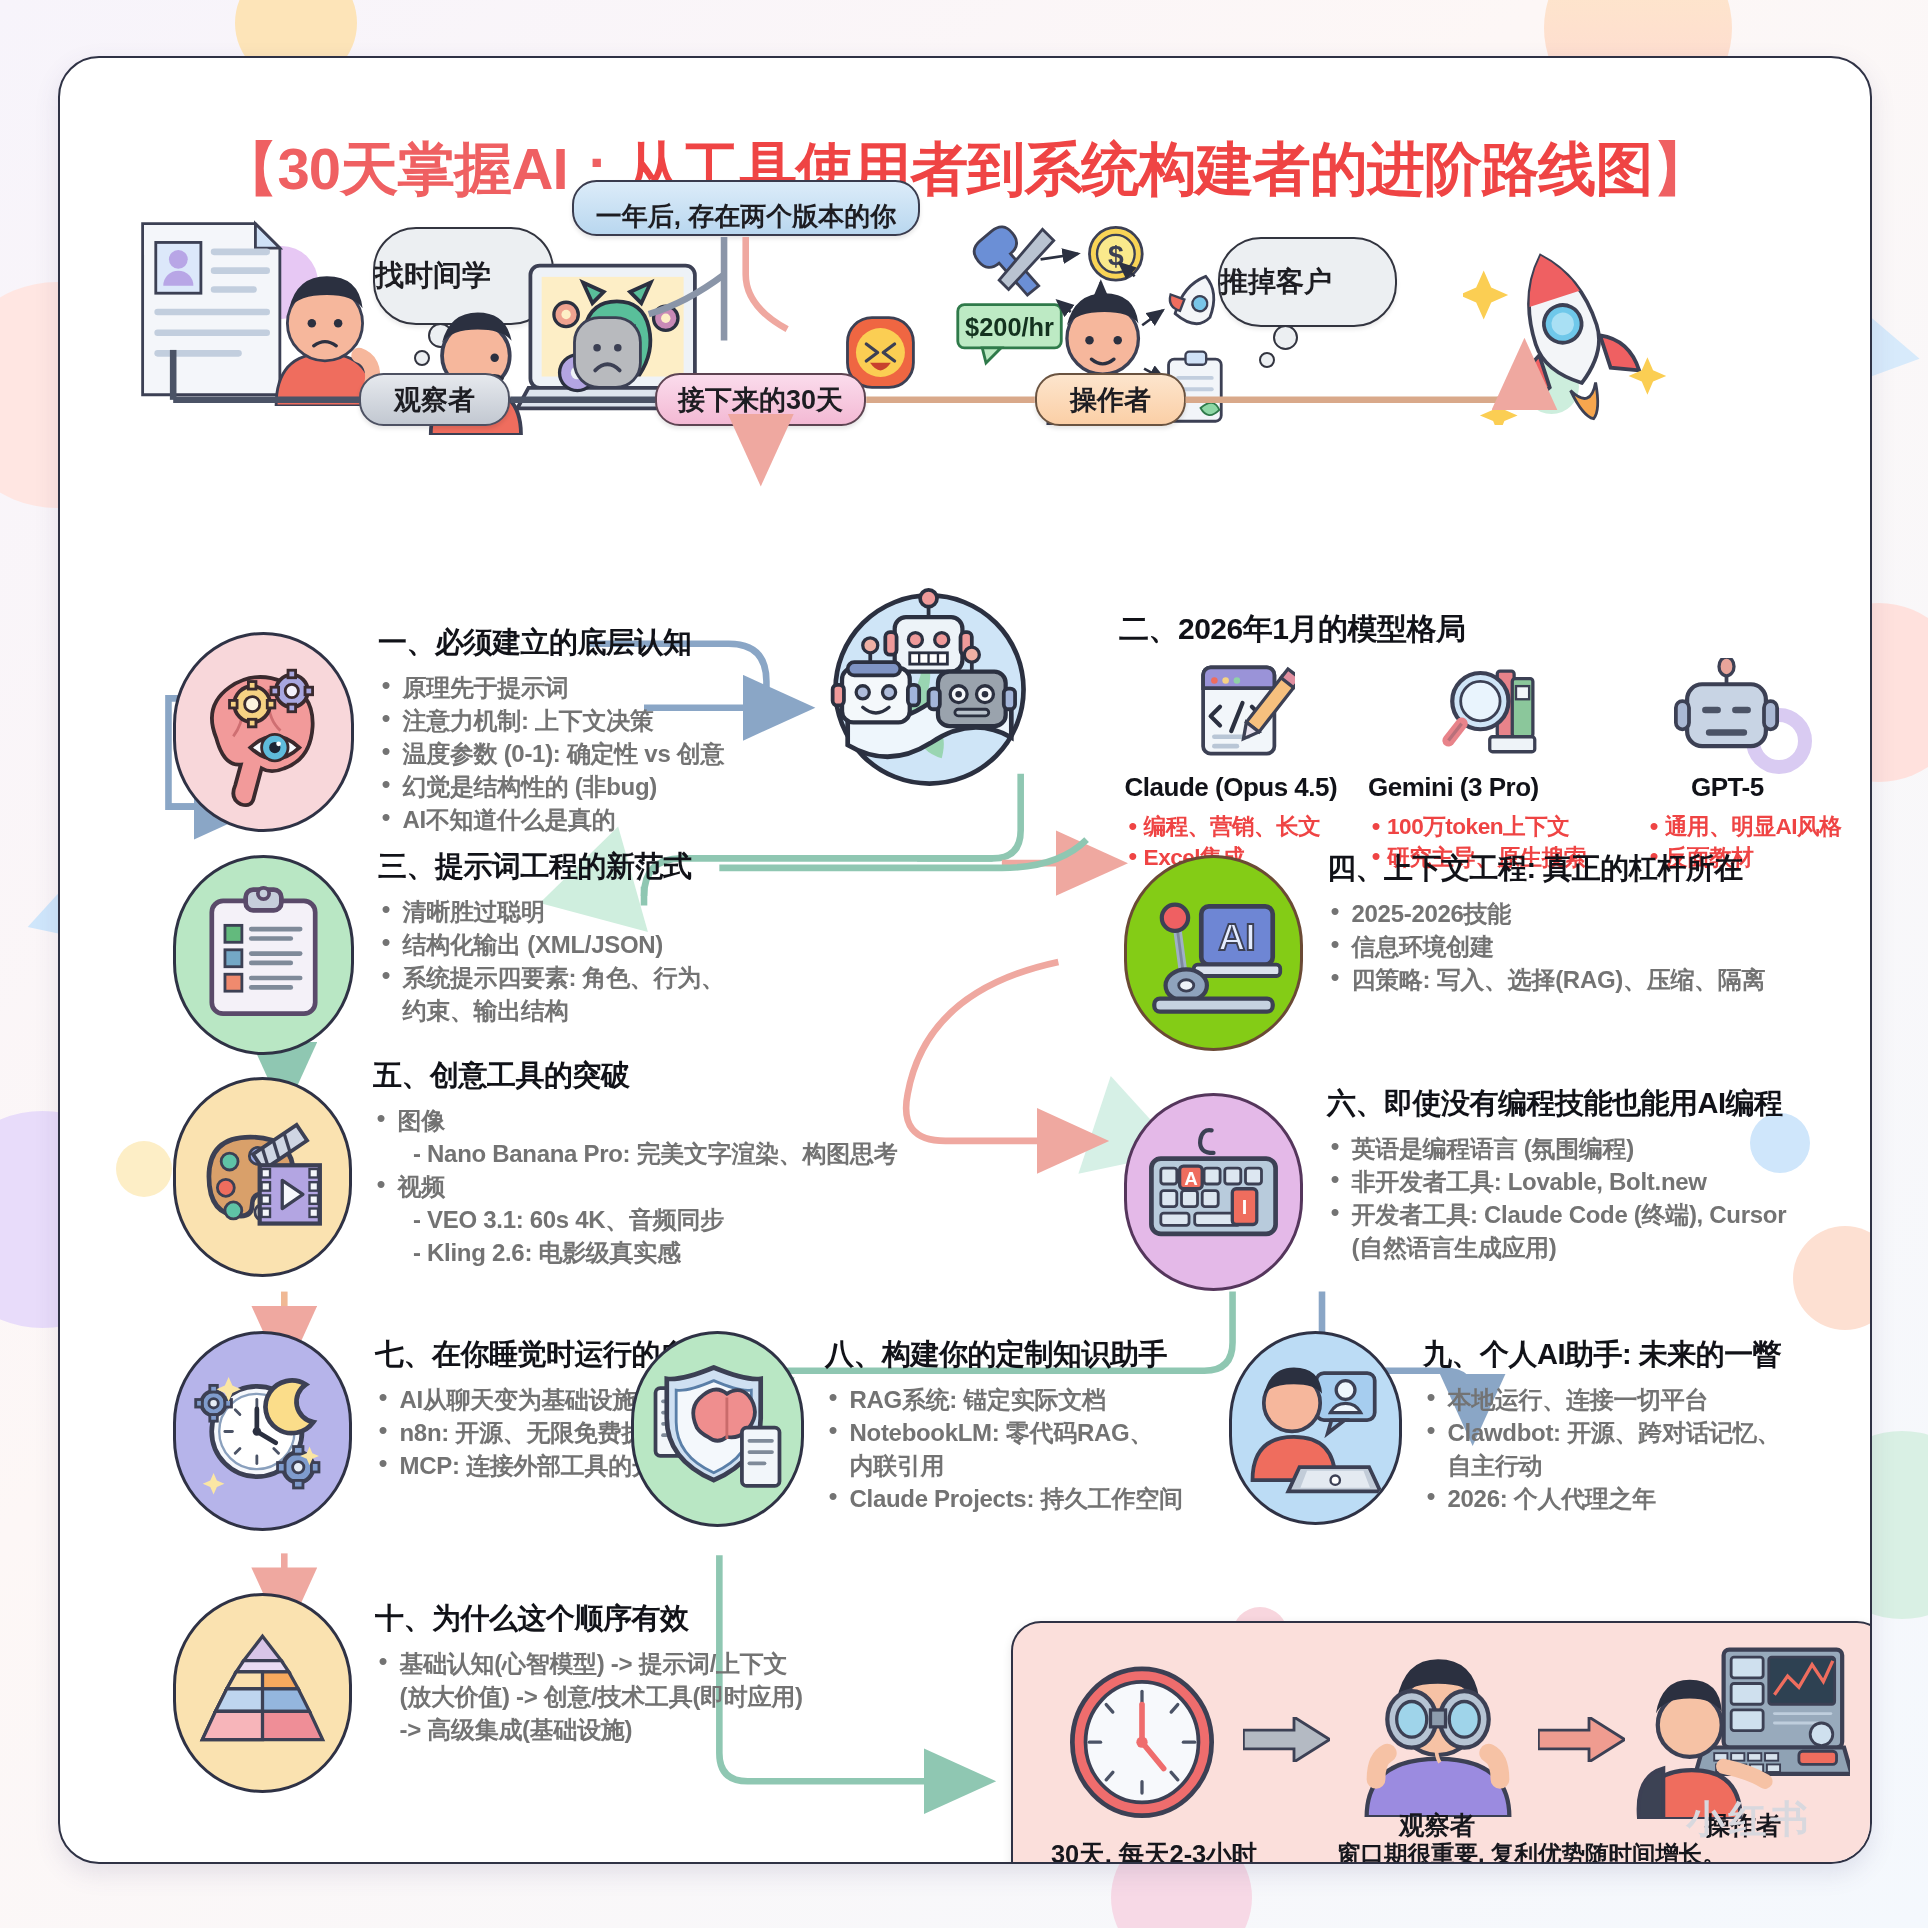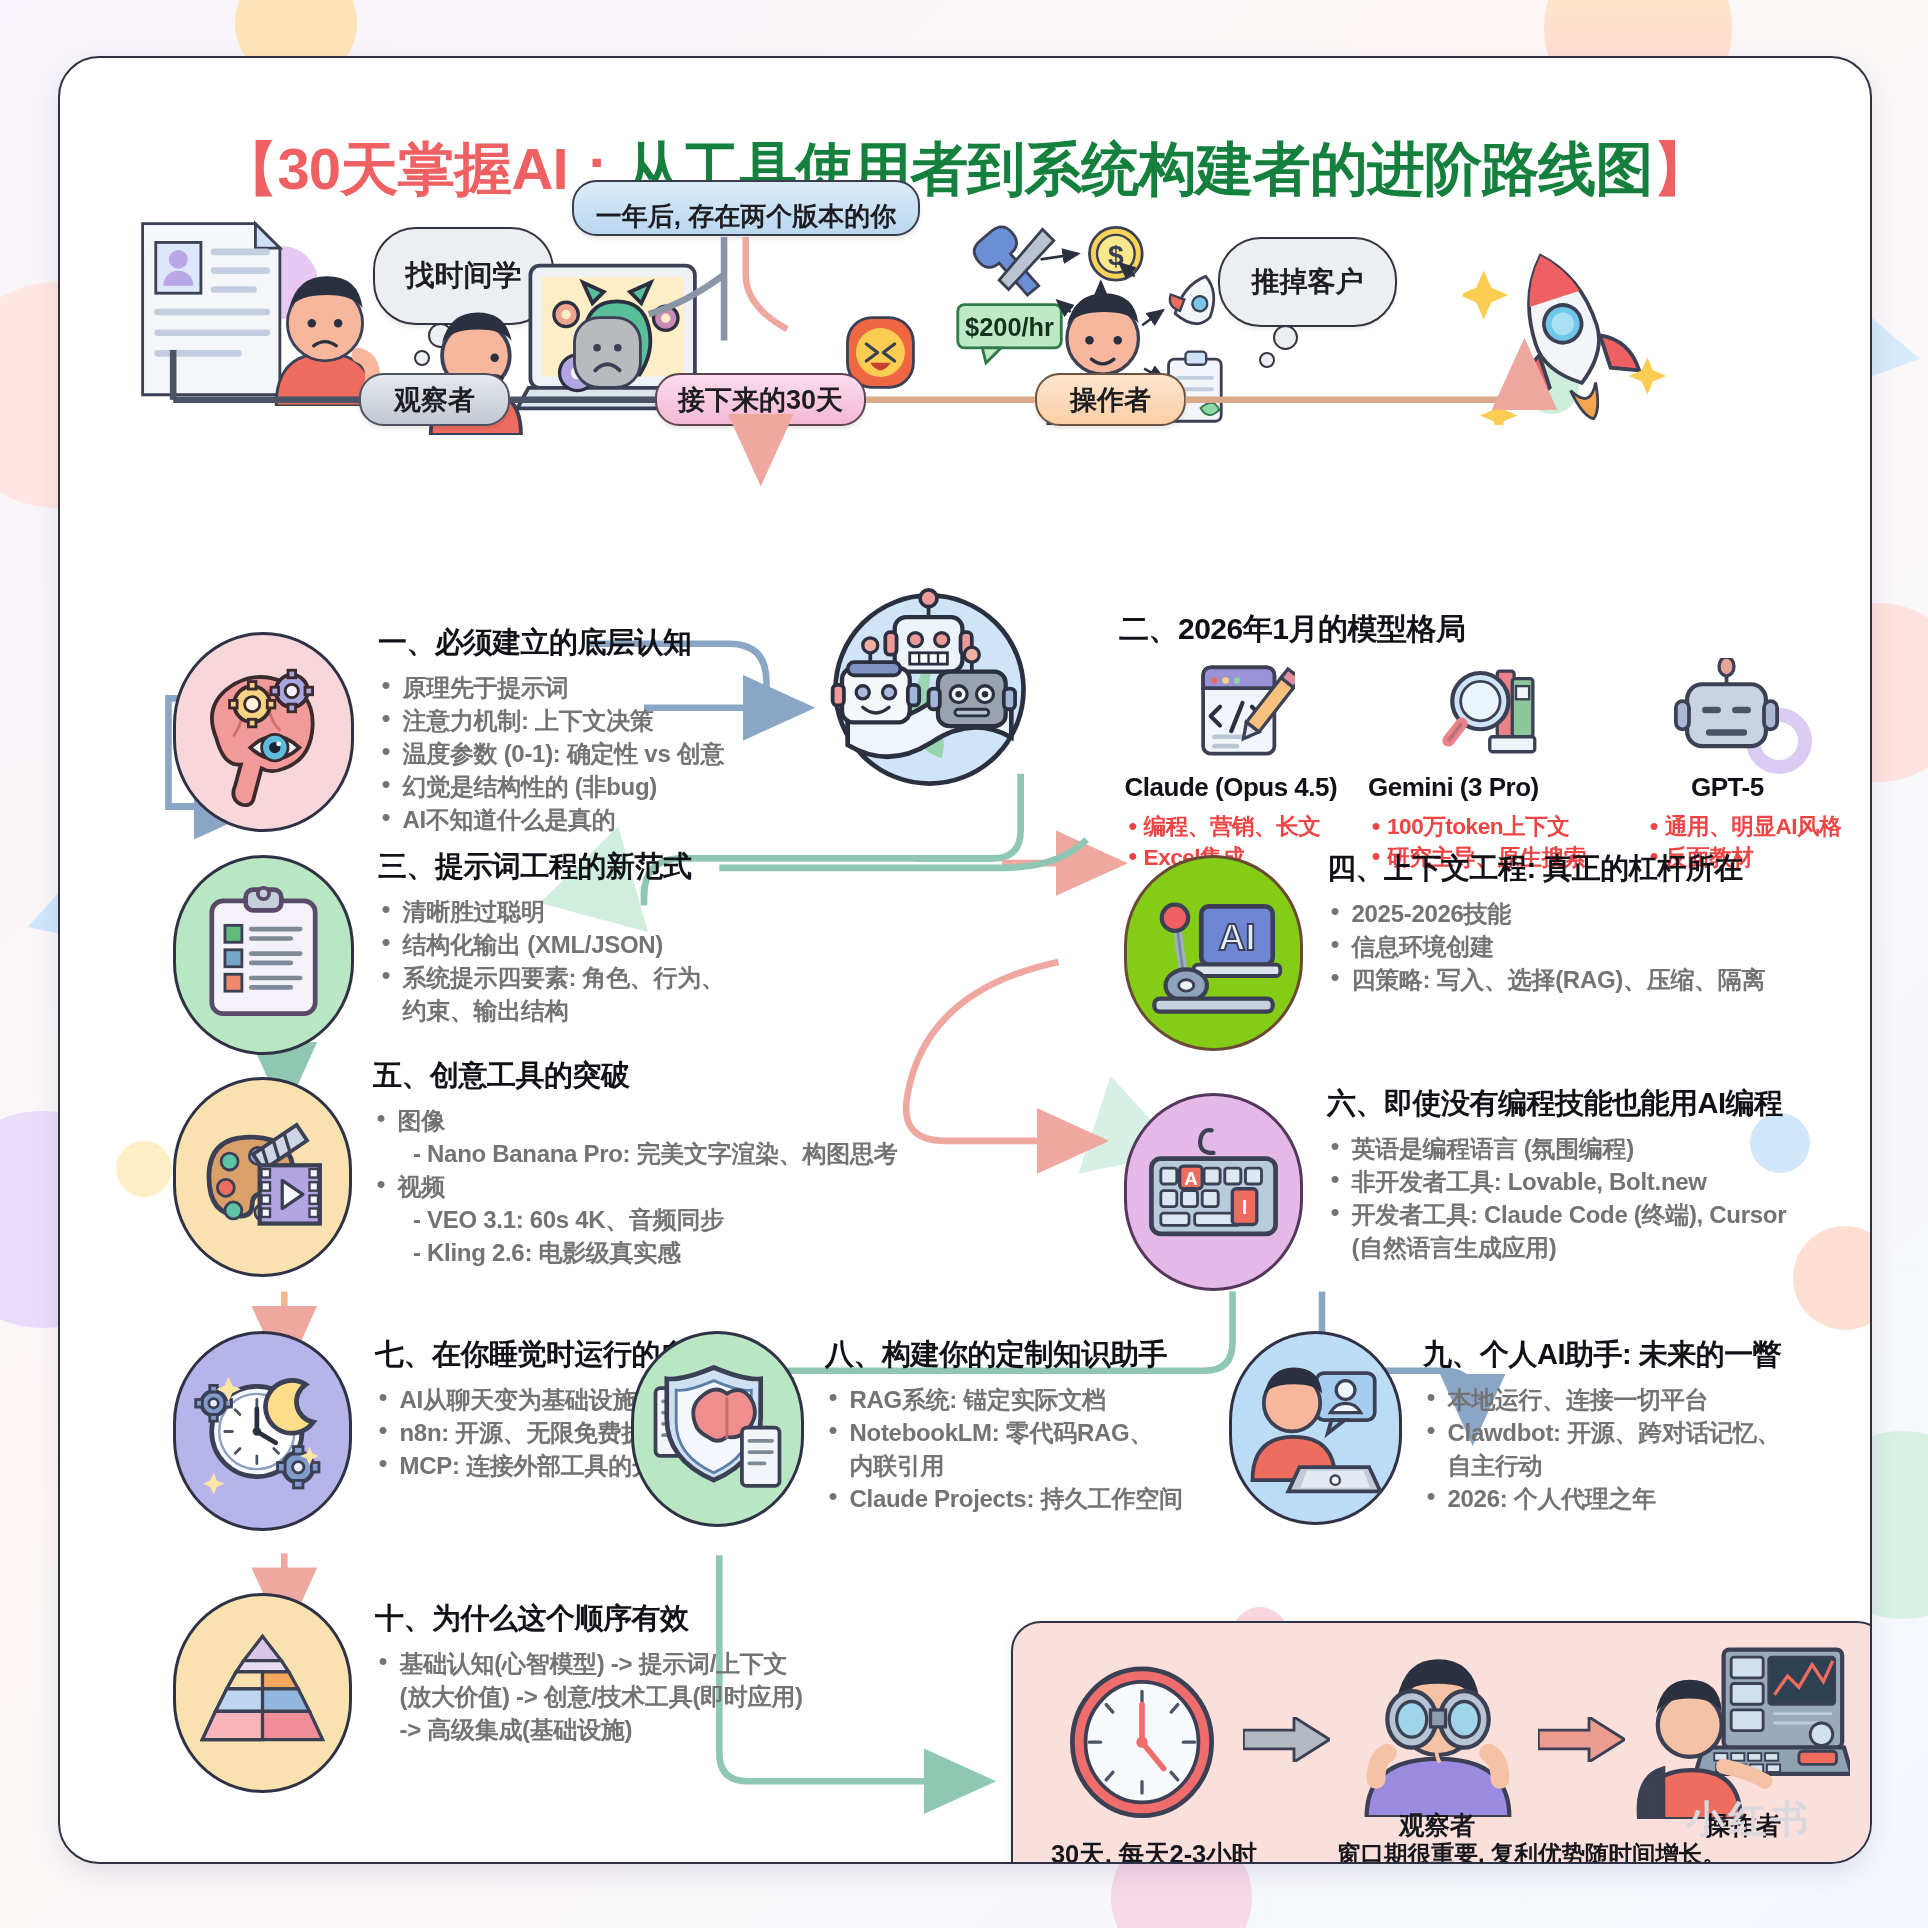--- a/index.html
+++ b/index.html
@@ -31,35 +31,35 @@
 
   
   #title {
     position: absolute; left: 0; right: 0; top: 73px;
     text-align: center;
     font-size: 58px; font-weight: bold; letter-spacing: -0.9px;
     white-space: nowrap;
   }
   #title .br { color: #ef6062; }
   #title .hl { color: #ef6062; }
-  #title .dk { color: #15803d; }
+  #title .dk { color: #ef4444; }
 
   
   .pill {
     position: absolute;
     border: 2.8px solid #3a3c4e;
     border-radius: 24.5px;
     display: flex; align-items: center; justify-content: center;
     font-weight: bold; color: #1d1d22;
     box-shadow: 0 2.8px 4.7px rgba(0,0,0,.10);
   }
   .thought {
     position:absolute;
     background:#eceff2; border:2.8px solid #32343f; border-radius:43px;
-    display:flex;align-items:center;justify-content:center;
+    display:flex;align-items:center;justify-content:flex-start;
     font-weight:bold;color:#1d1d22;
     box-shadow: 0 2.8px 4.7px rgba(0,0,0,.08);
   }
   .thought::after, .thought::before{
     content:''; position:absolute; background:#eceff2;
     border:2.8px solid #32343f; border-radius:50%;
   }
   .thought::after{ width:21px;height:21px; left:30%; bottom:-24.5px;}
   .thought::before{ width:12.2px;height:12.2px; left:22%; bottom:-43px;}
 

